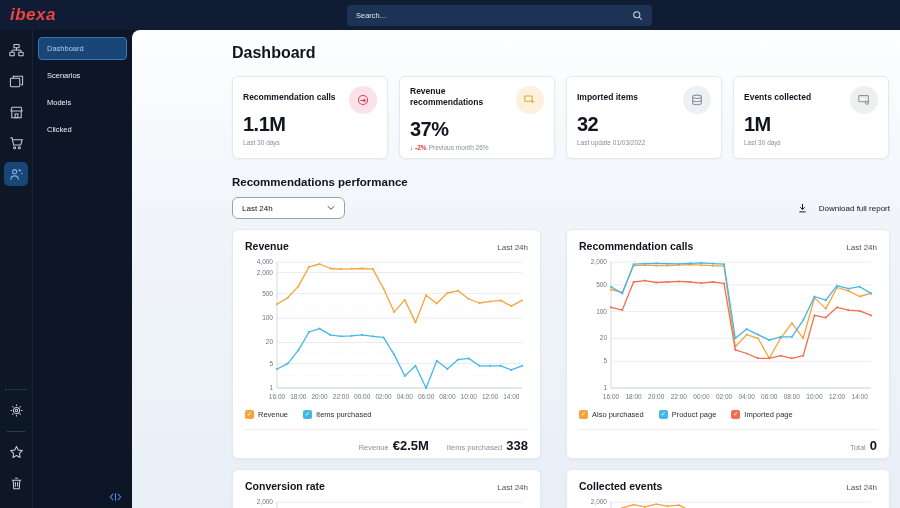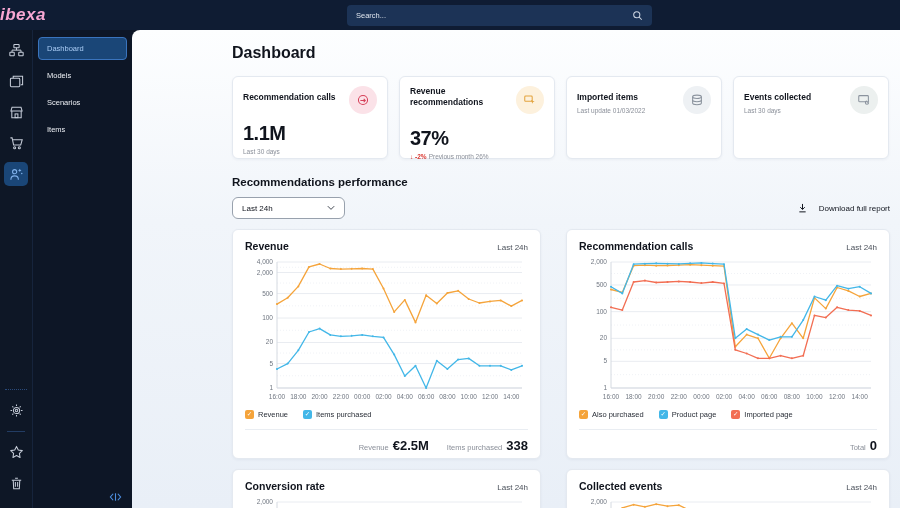--- a/index.html
+++ b/index.html
@@ -1,21 +1,21 @@
 <!DOCTYPE html>
 <html><head>
 <meta charset="utf-8">
 <style>
   * { margin:0; padding:0; box-sizing:border-box; }
   html,body { width:900px; height:508px; overflow:hidden; }
   body { font-family:"Liberation Sans", sans-serif; background:#0e1726; position:relative; }
 
   
   .topbar { position:absolute; left:0; top:0; width:900px; height:30px; background:#0f1c33; display:flex; align-items:center; z-index:5; }
-  .logo { font-size:17px; font-weight:bold; color:#f9a8d4; letter-spacing:.5px; font-style:italic; }
+  .logo { margin-left:10px; font-size:17px; font-weight:bold; color:#ef4444; letter-spacing:.5px; font-style:italic; }
   .search { position:absolute; left:347px; top:5px; width:305px; height:21px; background:#1c3356; border-radius:4px; display:flex; align-items:center; padding:1px 9px; }
   .search input { flex:1; background:transparent; border:none; outline:none; color:#e7ebf2; font-size:7.5px; font-family:inherit; }
   .search input::placeholder { color:#dfe5ee; opacity:1; }
   .search-ic { color:#cdd5e2; display:flex; }
 
   
   .rail { position:absolute; left:0; top:30px; width:32px; bottom:0; background:#0e1726; display:flex; flex-direction:column; align-items:center; padding:8px 0 6px; }
   .rail-btn { width:24px; height:24px; border-radius:5px; display:flex; align-items:center; justify-content:center; color:#c6cdd9; margin-bottom:7px; cursor:pointer; }
   .rail-btn.active { background:#1a4677; color:#7fb0ea; }
   .rail-spacer { flex:1; }
@@ -31,21 +31,21 @@
 
   
   .main { position:absolute; left:132px; top:30px; right:0; bottom:0; border-top-left-radius:8px; padding:10px 10px 0 100px; overflow:hidden;
           background:linear-gradient(180deg,#fdfeff 0%,#f1f5fa 40%,#e9eff7 100%); }
   h1.page-title { font-size:16px; color:#10141d; margin:4px 0 14px; }
 
   .stats { display:flex; gap:11px; }
   .stat-card { width:156px; height:83px; background:#fff; border:1px solid #e4e9f0; border-radius:6px; padding:9px 10px; position:relative; box-shadow:0 1px 3px rgba(20,40,80,.05); }
   .stat-title { font-size:8.5px; font-weight:bold; color:#10141d; display:inline-block; max-width:105px; line-height:1.25; }
   .stat-ic { position:absolute; top:9px; right:10px; width:28px; height:28px; border-radius:50%; display:flex; align-items:center; justify-content:center; }
-  .stat-value { font-size:20px; font-weight:bold; color:#10141d; margin-top:18px; letter-spacing:-.5px; }
+  .stat-value { font-size:20px; font-weight:bold; color:#10141d; margin-top:9px; letter-spacing:-.5px; }
   .stat-caption { font-size:6.5px; color:#8a8f99; margin-top:3px; }
   .delta { color:#da3a34; font-weight:bold; font-size:6.5px; margin-right:2px; }
 
   h2.perf-heading { font-size:11.5px; color:#10141d; margin:17px 0 9px; }
   .controls { display:flex; align-items:center; justify-content:space-between; margin-bottom:10px; }
   .dropdown { width:113px; height:22px; background:#fff; border:1px solid #98a1ad; border-radius:6px; display:flex; align-items:center; justify-content:space-between; padding:0 9px; font-size:8px; color:#10141d; cursor:pointer; }
   .dropdown .chev { color:#3c424c; display:flex; }
   .download { display:flex; align-items:center; gap:12px; font-size:8px; color:#10141d; cursor:pointer; }
 
   .charts { display:grid; grid-template-columns:309px 324px; column-gap:25px; row-gap:10px; }
@@ -139,23 +139,23 @@
         <path d="M3 4.5 h10 M6.5 2.5 h3"></path>
         <path d="M4.5 4.5 l.5 9 h6 l.5 -9"></path>
         <path d="M6.8 6.5 v5 M9.2 6.5 v5"></path>
       </svg>
   </div>
 </nav>
 
 <nav class="subnav">
   <ul>
     <li class="active">Dashboard</li>
+    <li>Scenarios</li>
     <li>Models</li>
-    <li>Scenarios</li>
-    <li>Items</li>
+    <li>Clicked</li>
   </ul>
   <div class="collapse-btn">
     <svg width="13" height="10" viewBox="0 0 14 10" fill="none" stroke="currentColor" stroke-width="1.2">
         <path d="M4.5 1.5 L1.5 5 L4.5 8.5"></path>
         <line x1="7" y1="1" x2="7" y2="9"></line>
         <path d="M9.5 1.5 L12.5 5 L9.5 8.5"></path>
       </svg>
   </div>
 </nav>
 
@@ -189,32 +189,34 @@
 
     <div class="stat-card">
       <span class="stat-title">Imported items</span>
       <span class="stat-ic" style="background: rgb(238, 241, 244); color: rgb(139, 147, 158);">
         <svg width="14" height="14" viewBox="0 0 16 16" fill="none" stroke="currentColor" stroke-width="1.2">
             <ellipse cx="8" cy="4.3" rx="5" ry="1.9"></ellipse>
             <path d="M3 4.3 V11.5 c0 1 2.2 1.9 5 1.9 s5 -.9 5 -1.9 V4.3"></path>
             <path d="M3 8 c0 1 2.2 1.9 5 1.9 s5 -.9 5 -1.9"></path>
           </svg>
       </span>
+      <div class="stat-value">32</div>
       <div class="stat-caption"><span>Last update 01/03/2022</span></div>
     </div>
 
     <div class="stat-card">
       <span class="stat-title">Events collected</span>
       <span class="stat-ic" style="background: rgb(236, 240, 239); color: rgb(139, 147, 158);">
         <svg width="14" height="14" viewBox="0 0 16 16" fill="none" stroke="currentColor" stroke-width="1.2">
             <rect x="2" y="3" width="11" height="7" rx="1"></rect>
             <path d="M13.2 11 a1.8 1.8 0 1 1 -1.8 -1.8"></path>
             <path d="M13.2 9.4 v1.6 h-1.6" stroke-width="1"></path>
           </svg>
       </span>
+      <div class="stat-value">1M</div>
       <div class="stat-caption"><span>Last 30 days</span></div>
     </div>
   </div>
 
   <h2 class="perf-heading">Recommendations performance</h2>
 
   <div class="controls">
     <div class="dropdown">
       <span>Last 24h</span>
       <span class="chev">

